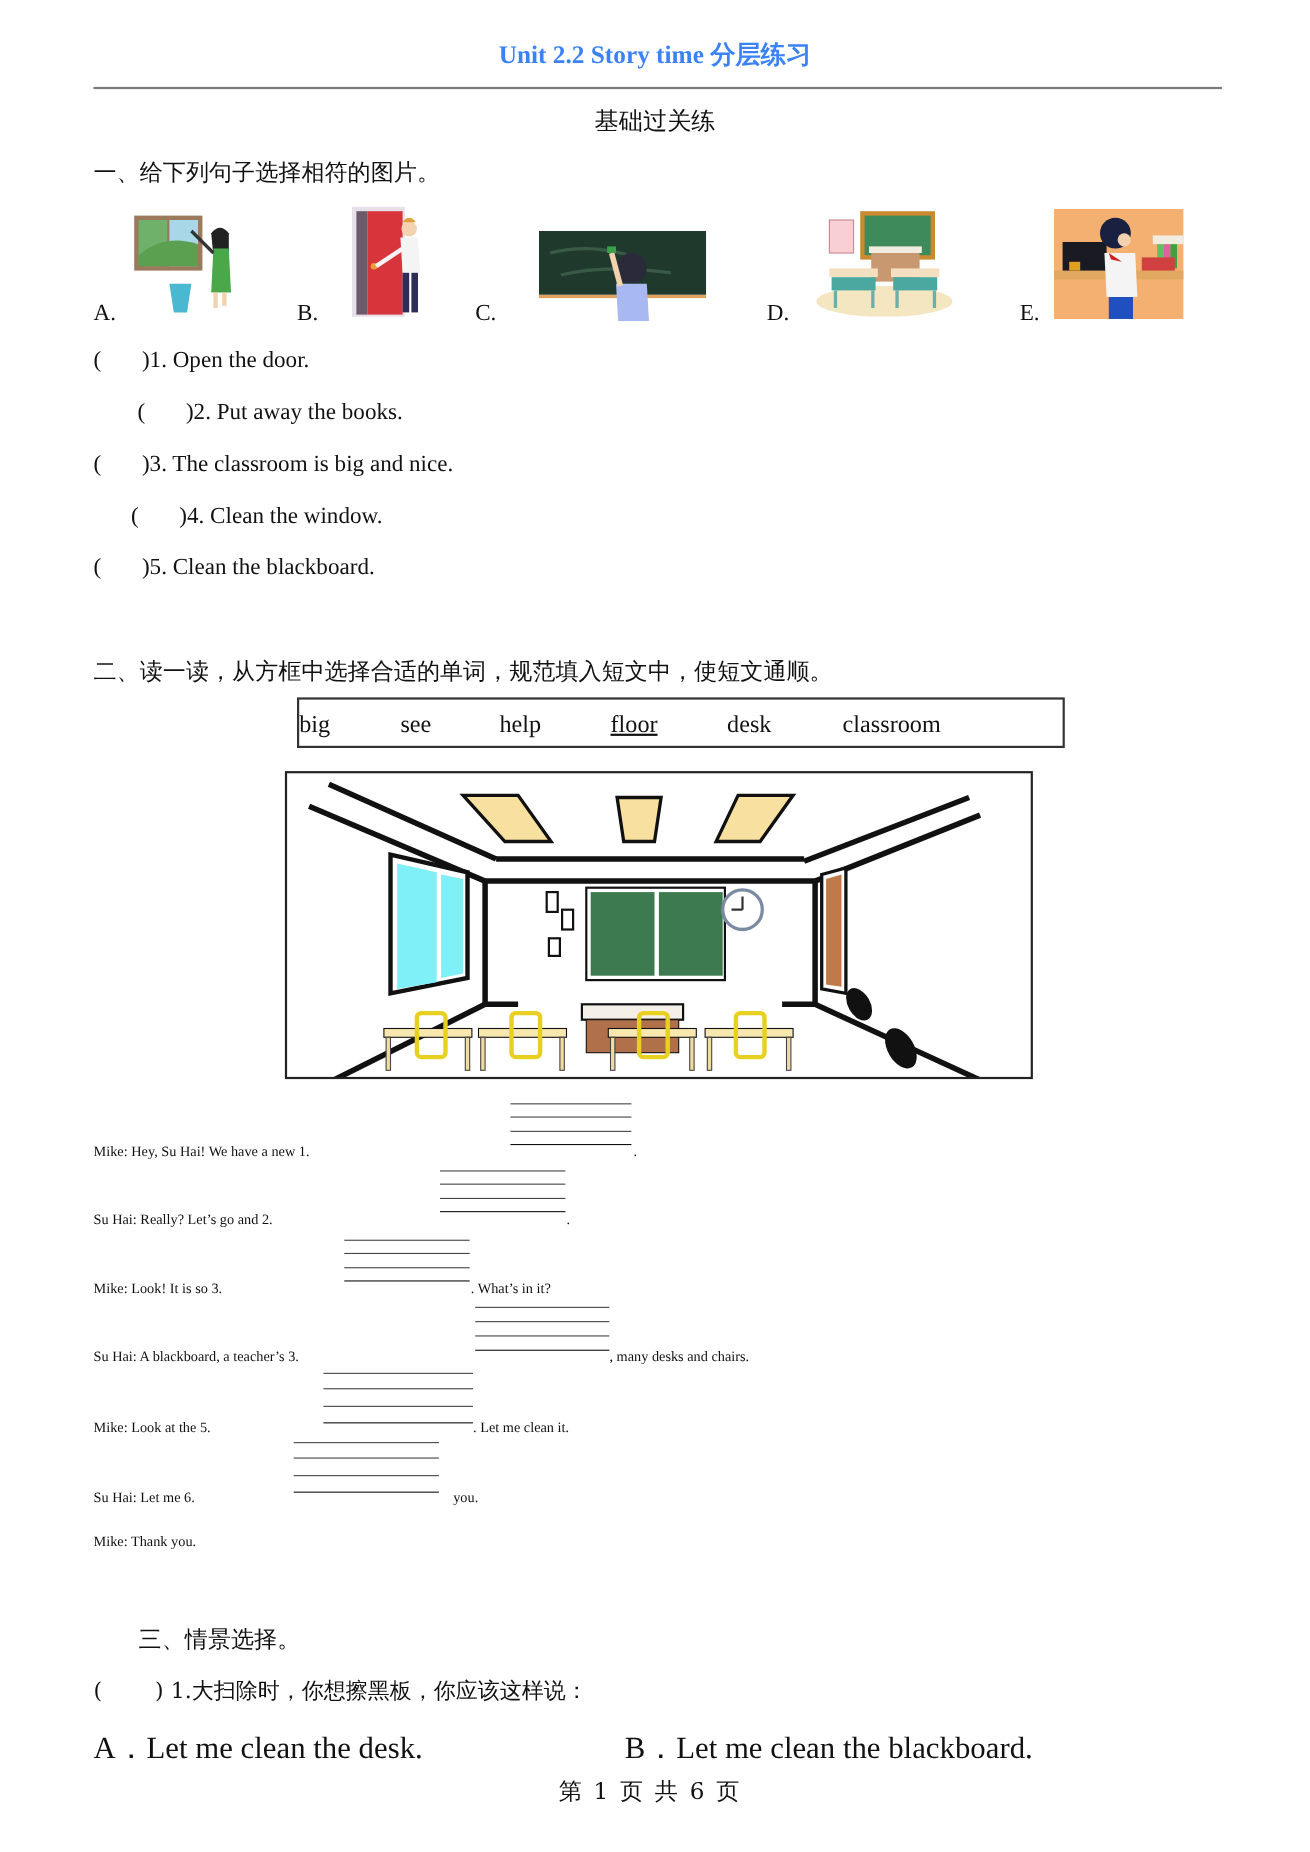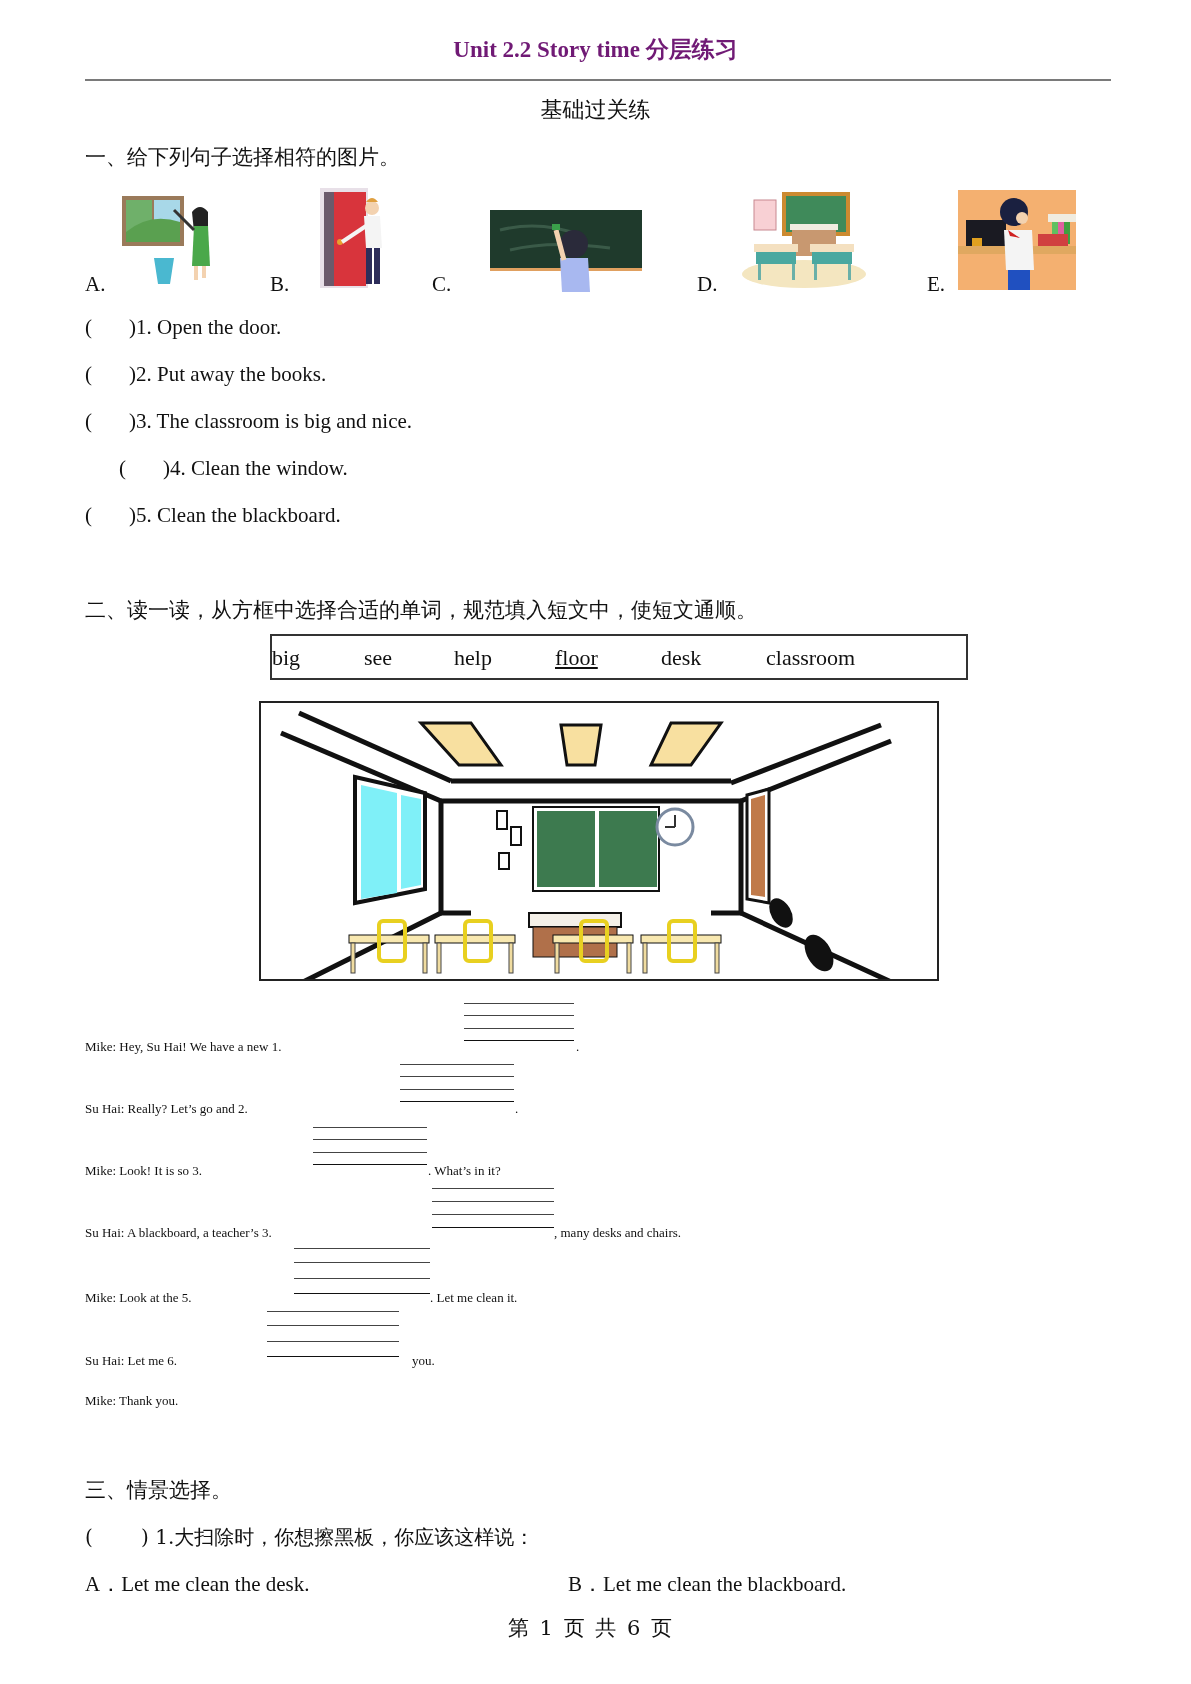--- a/index.html
+++ b/index.html
@@ -1,37 +1,37 @@
 <!DOCTYPE html>
 <html><head>
 <meta charset="utf-8">
 <style>
   html, body { margin: 0; padding: 0; background: #ffffff; }
   body { width: 1191px; height: 1684px; position: relative; overflow: hidden;
          font-family: "Liberation Serif", "DejaVu Serif", serif; color: #111; }
   .abs { position: absolute; }
   .title { top: 34px; left: 0; width: 1191px; text-align: center; font-weight: bold;
-           font-size: 23px; color: #701a75; }
+           font-size: 23px; color: #3b82f6; }
   .rule { top: 79px; left: 85px; width: 1026px; height: 2px; background: #7a7a7a; }
   .subtitle { top: 95px; left: 0; width: 1191px; text-align: center; font-size: 22px;
               font-family: "DejaVu Sans", sans-serif; }
   .sec-h { font-family: "DejaVu Sans", sans-serif; font-size: 21px; font-weight: normal; left: 85px; }
   .opt-label { font-size: 21px; top: 272px; }
   .pic { top: 186px; }
   .q { font-size: 21px; left: 85px; }
   .q .paren { display: inline-block; width: 44px; }
   .wordbox { top: 634px; left: 270px; width: 698px; height: 46px; border: 2px solid #333;
              box-sizing: border-box; font-size: 22px; }
   .wordbox span { position: absolute; top: 9px; }
   .scene { top: 701px; left: 259px; width: 680px; height: 280px; border: 2px solid #222;
            box-sizing: border-box; background: #fff; }
   .dl { font-size: 13px; left: 85px; white-space: nowrap; margin-top: 12px; }
   .blank { position: absolute; }
   .blank i { position: absolute; left: 0; height: 1px; background: #444; }
-  .choice { font-size: 21px; }
+  .choice { font-size: 28px; }
   .footer { top: 1614px; left: 0; width: 1182px; text-align: center; font-size: 21px;
             font-family: "DejaVu Serif", serif; letter-spacing: 2px; }
 </style>
 </head>
 <body>
 
 <div class="abs title">Unit 2.2 Story time  分层练习</div>
 <div class="abs rule"></div>
 <div class="abs subtitle">基础过关练</div>
 
@@ -119,21 +119,21 @@
     <path d="M46 40 L74 40 L76 80 L48 80Z" fill="#f4f4f4"></path>
     <path d="M50 40 L62 48 L52 46Z" fill="#d02020"></path>
     <rect x="50" y="80" width="22" height="20" fill="#2050c0"></rect>
     <rect x="14" y="48" width="10" height="8" fill="#e0a020"></rect>
   </svg>
 </div>
 
 <div class="abs q" style="top:315px;">
   <span class="paren">(</span><span>)1. Open the door.</span>
 </div>
-<div class="abs q" style="top:362px;">
+<div class="abs q" style="top:362px;margin-left:40px;">
   <span class="paren">(</span><span>)2. Put away the books.</span>
 </div>
 <div class="abs q" style="top:409px;">
   <span class="paren">(</span><span>)3. The classroom is big and nice.</span>
 </div>
 <div class="abs q" style="top:456px;margin-left:34px;">
   <span class="paren">(</span><span>)4. Clean the window.</span>
 </div>
 <div class="abs q" style="top:503px;">
   <span class="paren">(</span><span>)5. Clean the blackboard.</span>
@@ -273,20 +273,20 @@
 <div class="blank" style="left:267px;top:1311px;width:132px;height:46px;">
   <i style="top:0;width:132px;"></i>
     <i style="top:14px;width:132px;"></i>
     <i style="top:30px;width:132px;"></i>
     <i style="top:45px;width:132px;background:#111;"></i>
 </div>
 <div class="abs dl" style="left:412px;top:1341px;">you.</div>
 
 <div class="abs dl" style="top:1381px;">Mike: Thank you.</div>
 
-<div class="abs sec-h" style="top:1476px;">三、情景选择。</div>
+<div class="abs sec-h" style="top:1476px;margin-left:41px;">三、情景选择。</div>
 <div class="abs q" style="top:1524px;font-family:'DejaVu Serif',serif;font-size:20px;">
   <span class="paren" style="width:56px;">(</span><span>) 1.大扫除时，你想擦黑板，你应该这样说：</span>
 </div>
 <div class="abs choice" style="left:85px;top:1570px;">A．Let me clean the desk.</div>
 <div class="abs choice" style="left:568px;top:1570px;">B．Let me clean the blackboard.</div>
 
 <div class="abs footer">第 1 页 共 6 页</div>
 
 </body></html>

